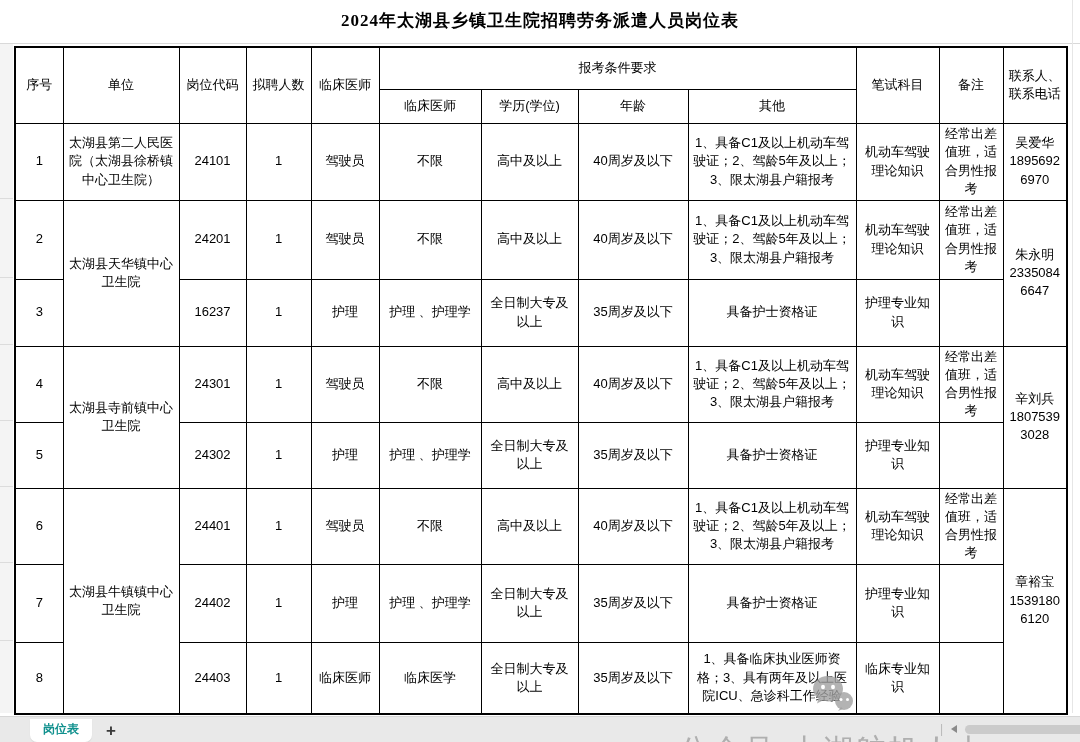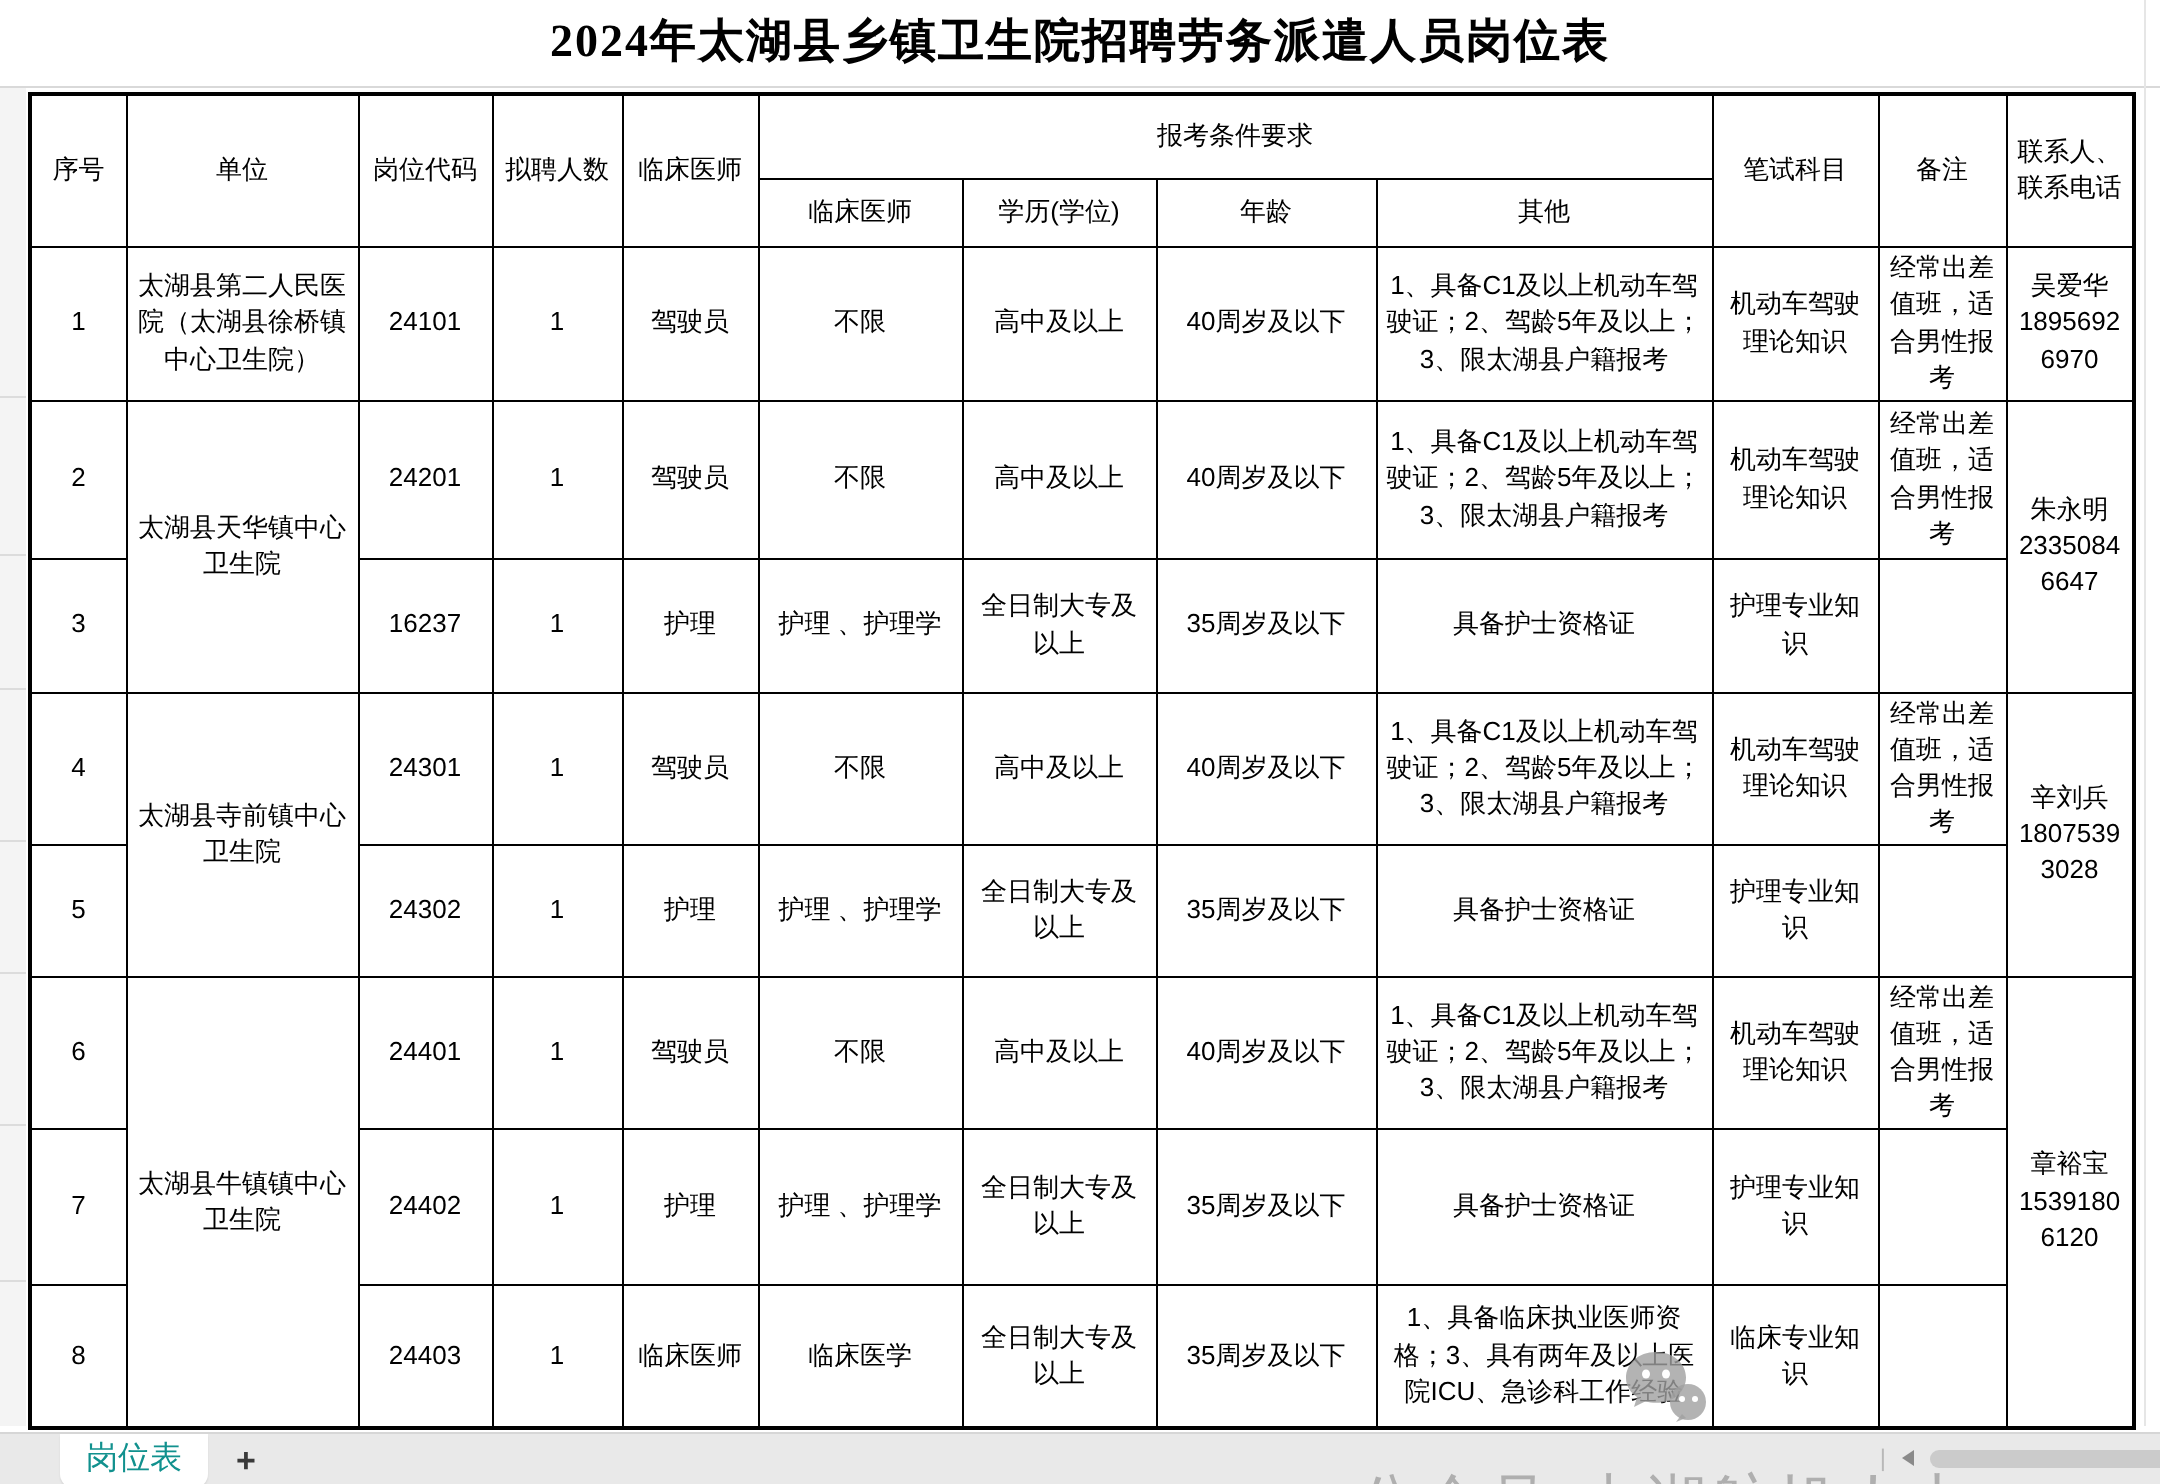--- a/index.html
+++ b/index.html
@@ -6,21 +6,21 @@
   body{
     width:1080px;height:742px;position:relative;background:#ffffff;
     font-family:"Liberation Sans","DejaVu Sans",sans-serif;
     overflow:hidden;
   }
   
   .title{
     position:absolute;left:14px;top:0;width:1052px;height:40px;
     display:flex;align-items:center;justify-content:center;
     font-family:"Liberation Serif","DejaVu Serif",serif;
-    font-weight:bold;font-size:23px;color:#000;letter-spacing:1px;
+    font-weight:bold;font-size:17px;color:#000;letter-spacing:1px;
   }
   
   .gutter-line{position:absolute;background:#dcdcdc;}
   .gutter-left{position:absolute;left:0;top:44px;width:13px;height:669px;background:#f4f4f4;}
   .gutter-right-line{position:absolute;left:1072px;top:0;width:1px;height:713px;background:#e6e6e6;}
   .topline{position:absolute;left:0;top:43px;width:1080px;height:1px;background:#d9d9d9;}
   
   table.sheet{
     position:absolute;left:14px;top:46px;width:1052px;
     border-collapse:collapse;table-layout:fixed;
@@ -44,21 +44,21 @@
     font-size:31px;color:rgba(160,160,160,0.8);letter-spacing:2px;white-space:nowrap;
   }
   
   .sheetbar{
     position:absolute;left:0;top:716px;width:1080px;height:26px;
     background:#e9e9e9;border-top:1px solid #d6d6d6;border-bottom:2px solid #d2d2d2;
     display:flex;align-items:center;
   }
   .sheettab{
     margin-left:30px;background:#ffffff;border-radius:0 0 7px 7px;
-    padding:2px 13px 4px 13px;font-size:16px;font-weight:normal;color:#11918e;
+    padding:2px 13px 4px 13px;font-size:12px;font-weight:bold;color:#11918e;
     box-shadow:0 1px 1px rgba(0,0,0,0.08);
   }
   .addtab{
     margin-left:14px;font-size:17px;font-weight:bold;color:#3a3a3a;line-height:1;
     cursor:default;
   }
   .hscroll{
     position:absolute;right:0;top:722px;display:flex;align-items:center;gap:8px;z-index:6;
   }
   .hs-div{color:#b8b8b8;font-size:12px;}

